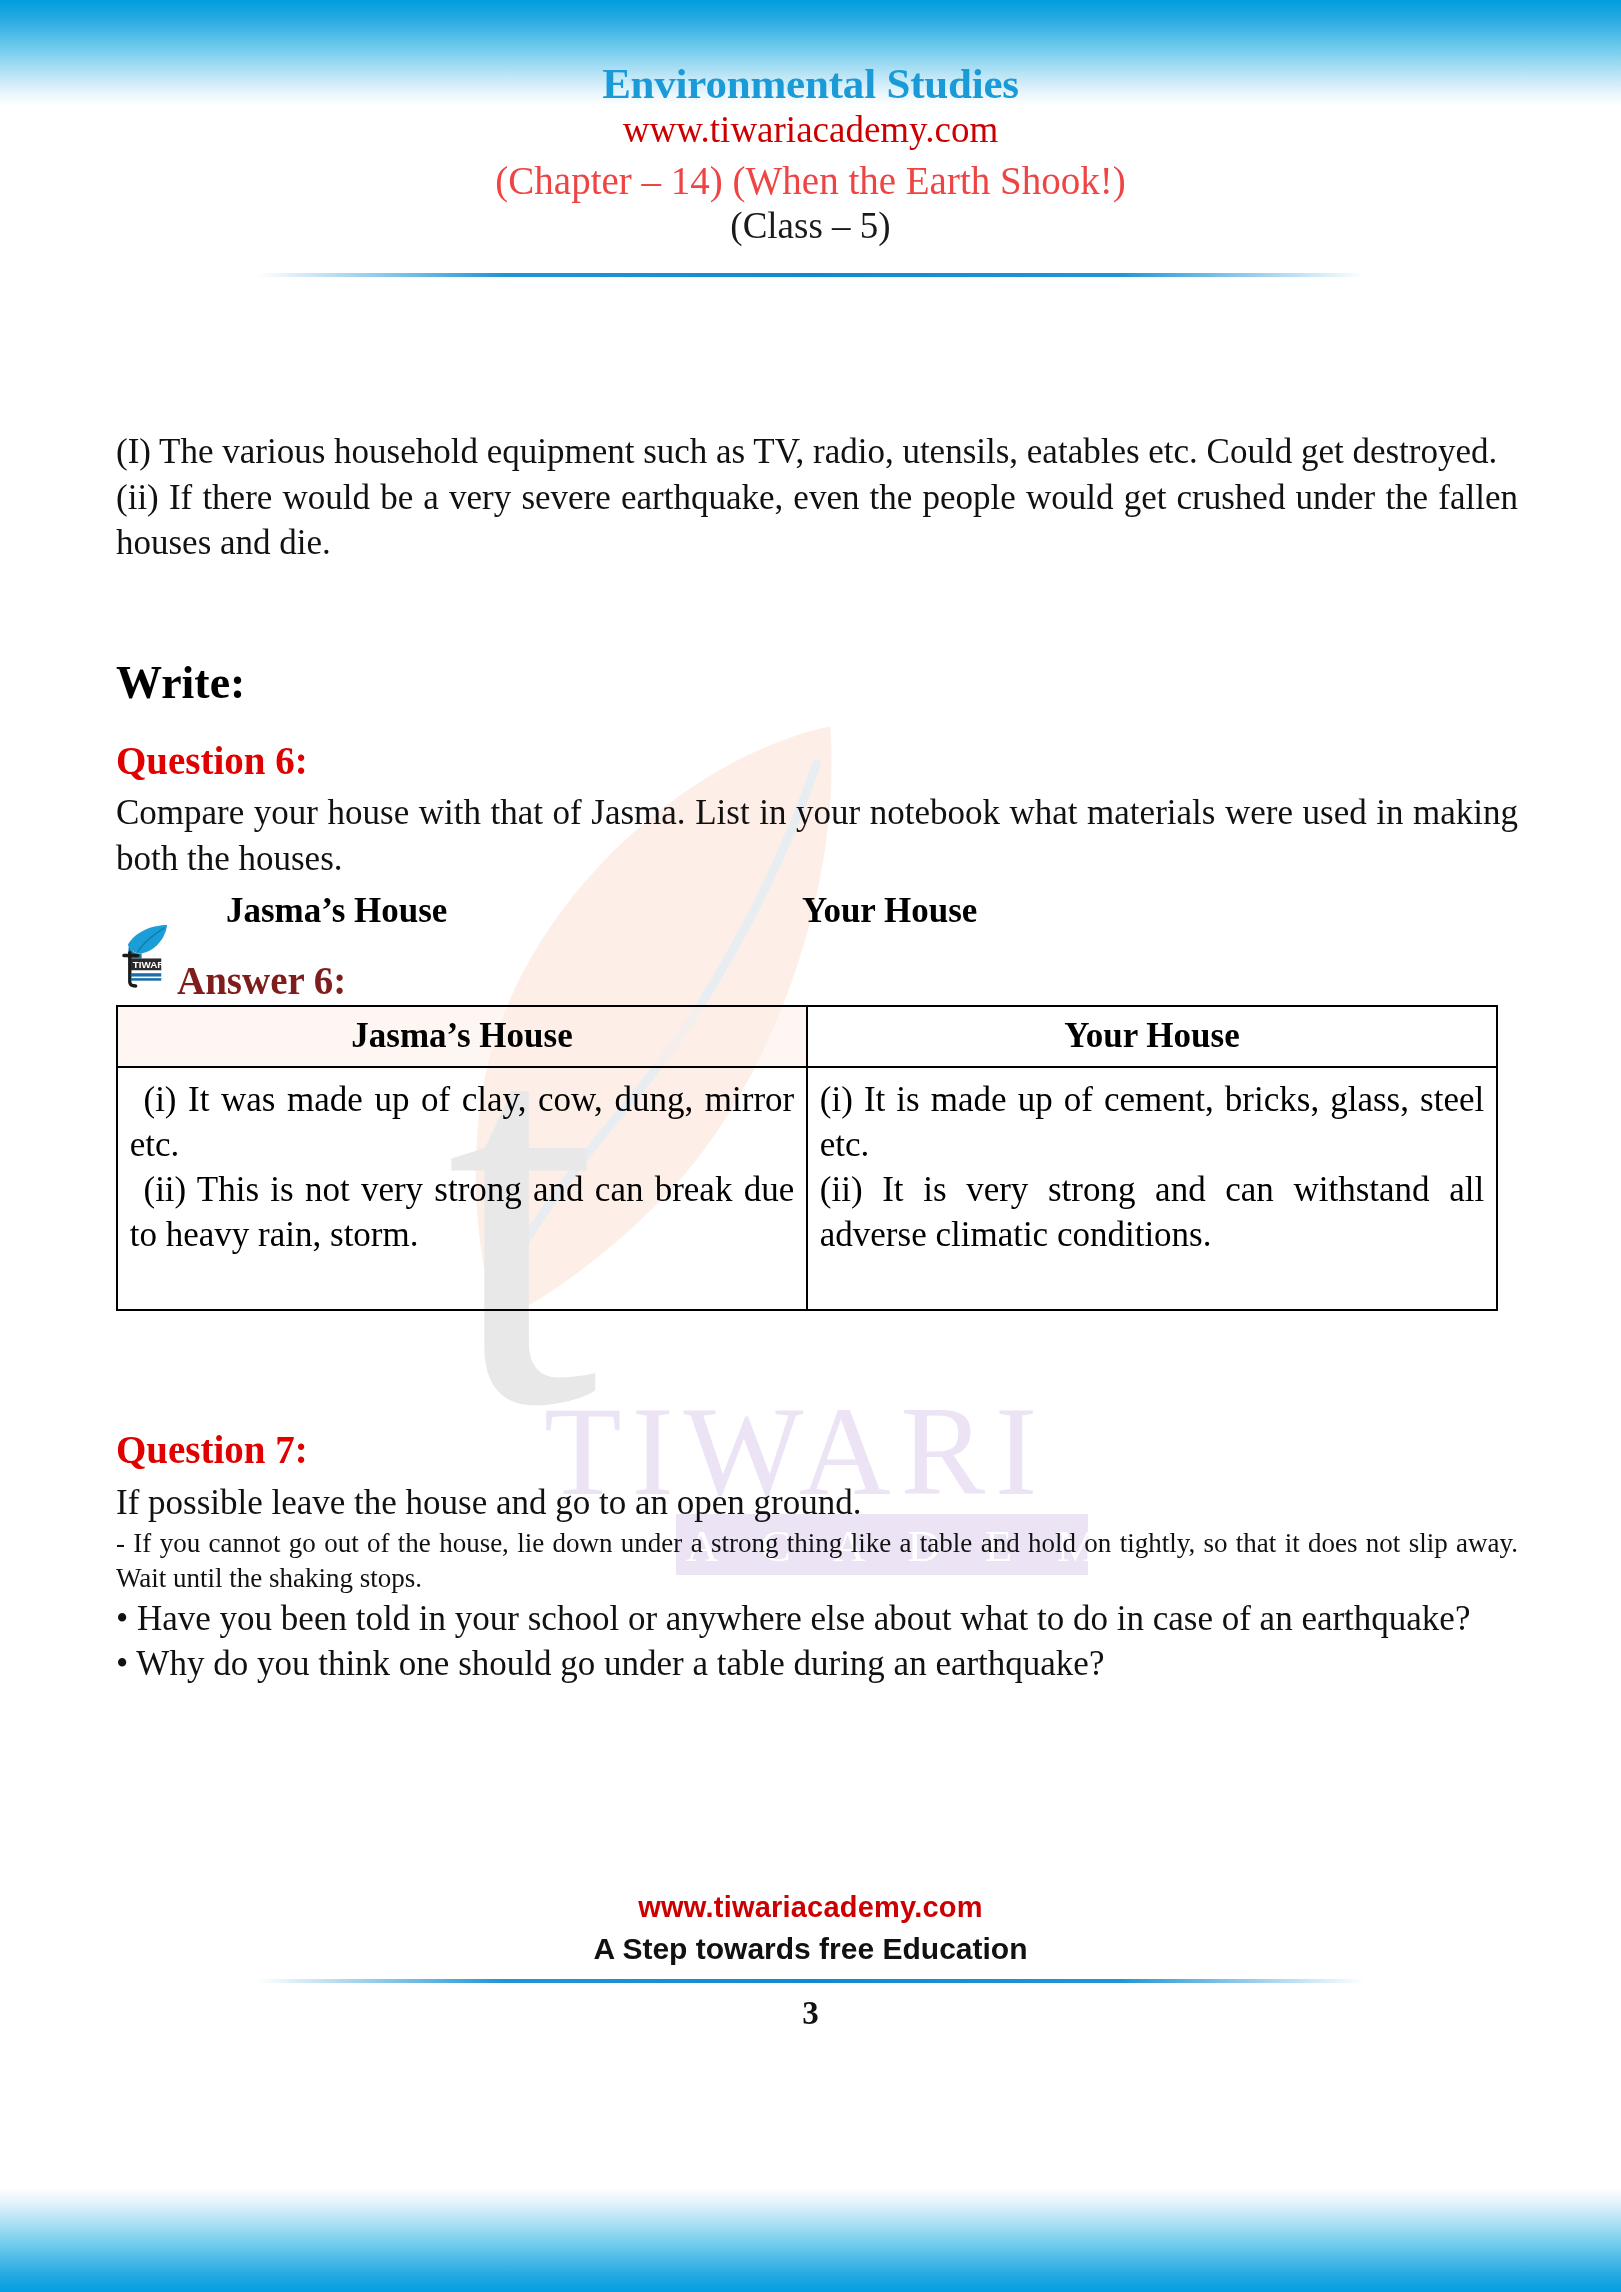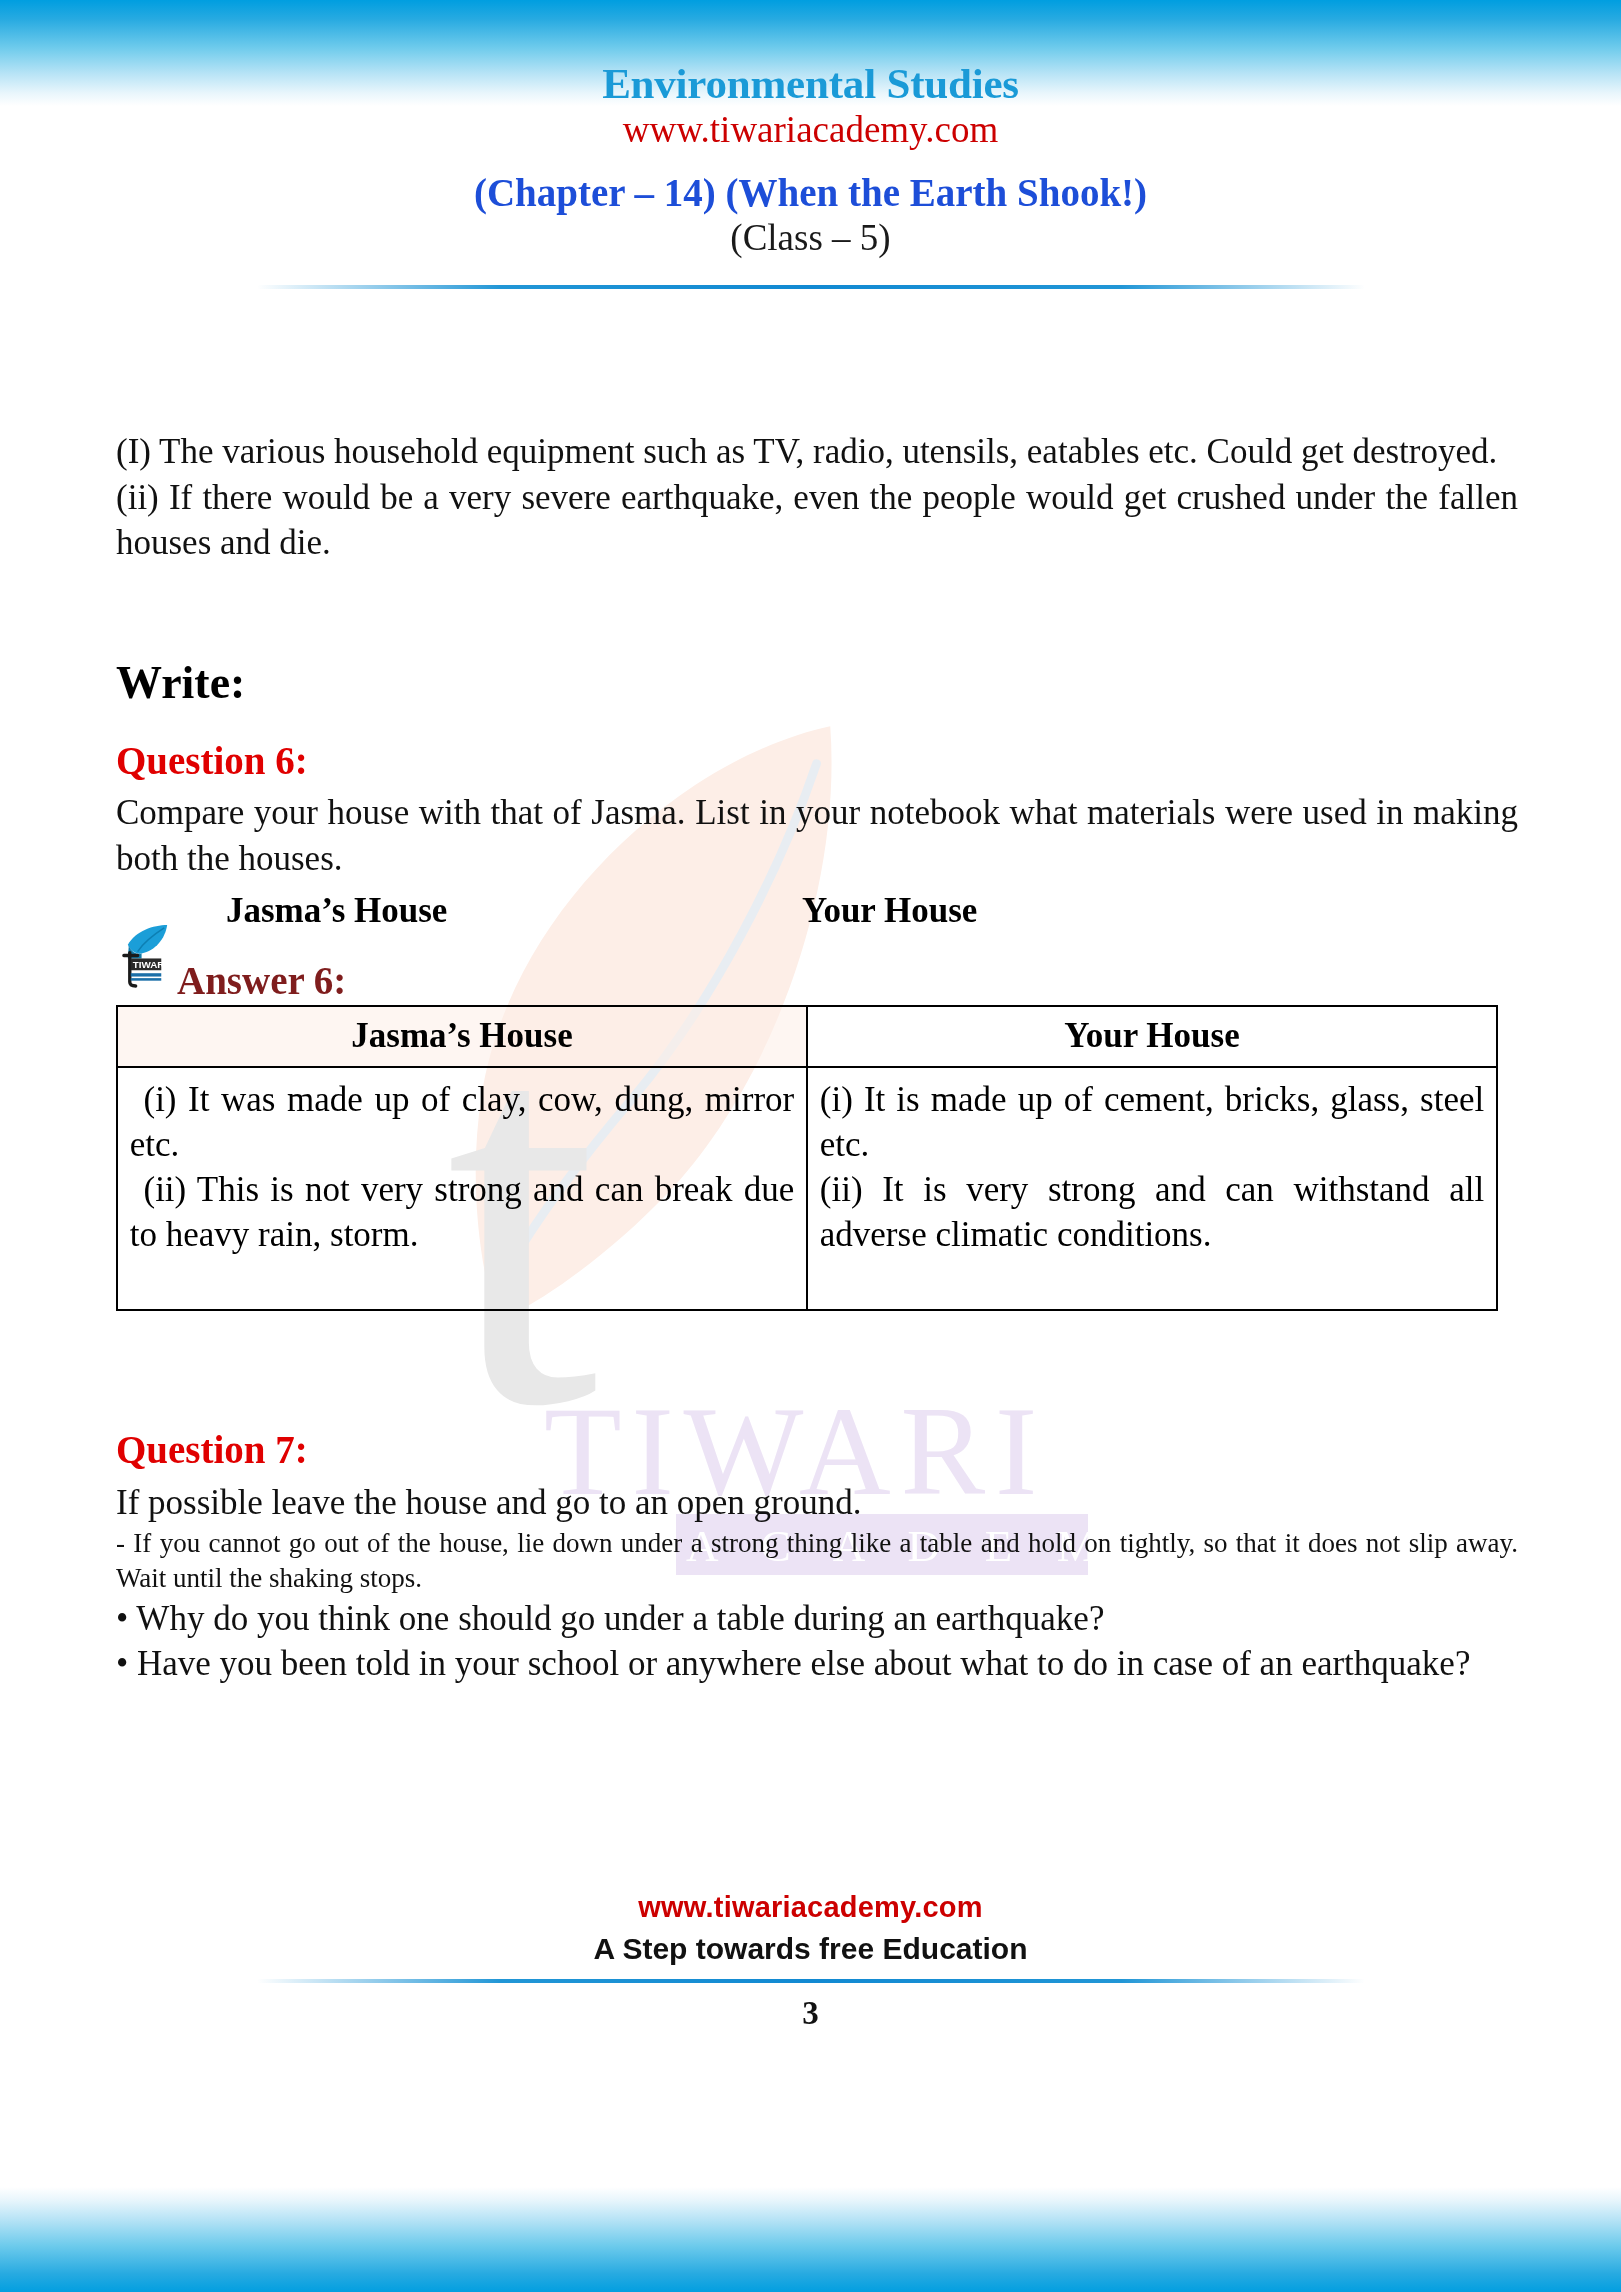--- a/index.html
+++ b/index.html
@@ -95,24 +95,24 @@
     letter-spacing: -0.2px;
   }
   .hdr-site {
     font-size: 37px;
     color: #cc0000;
     line-height: 1.12;
     margin-top: 2px;
   }
   .hdr-chapter {
     font-size: 39px;
-    font-weight: bold;
-    color: #1d4ed8;
+    font-weight: normal;
+    color: #ef4444;
     line-height: 1.12;
-    margin-top: 20px;
+    margin-top: 8px;
   }
   .hdr-class {
     font-size: 37px;
     color: #1a1a1a;
     line-height: 1.12;
     margin-top: 2px;
   }
   .hdr-rule {
     margin: 27.4px auto 0 auto;
     width: 1108px; height: 3.9px;
@@ -325,22 +325,22 @@
             </td>
           </tr>
         </tbody>
       </table>
     </div>
 
     <div class="q7-block">
       <div class="h-question">Question 7:</div>
       <div class="q7-line">If possible leave the house and go to an open ground.</div>
       <div class="q7-just">- If you cannot go out of the house, lie down under a strong thing like a table and hold on tightly, so that it does not slip away. Wait until the shaking stops.</div>
+      <div class="q7-bullet">• Have you been told in your school or anywhere else about what to do in case of an earthquake?</div>
       <div class="q7-bullet">•  Why do you think one should go under a table during an earthquake?</div>
-      <div class="q7-bullet">• Have you been told in your school or anywhere else about what to do in case of an earthquake?</div>
     </div>
 
   </div>
 
   <div class="footer">
     <div class="ftr-site">www.tiwariacademy.com</div>
     <div class="ftr-tag">A Step towards free Education</div>
     <div class="ftr-rule"></div>
     <div class="ftr-page">3</div>
   </div>

